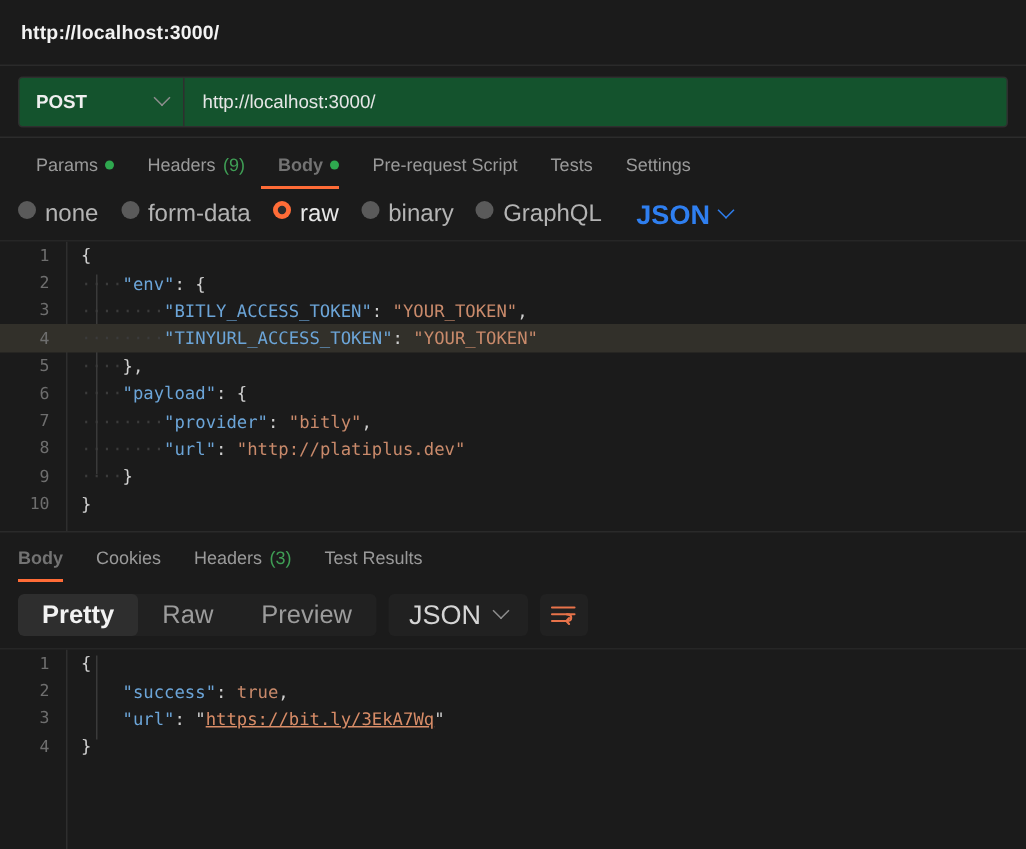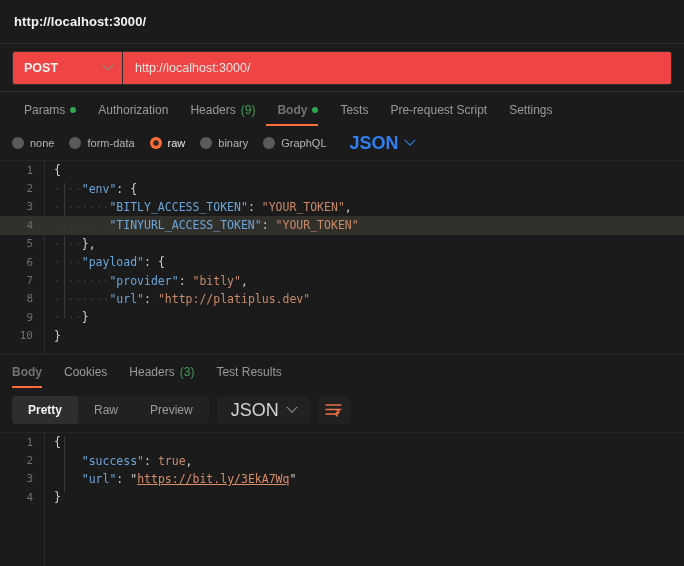--- a/index.html
+++ b/index.html
@@ -45,21 +45,21 @@
     align-items: center;
     padding: 0 12px;
     background: #1b1b1b;
     border-bottom: 1px solid #2c2c2c;
   }
   .url-inner {
     display: flex;
     align-items: stretch;
     height: 34px;
     width: 100%;
-    background: #ef4444;
+    background: #14532d;
     border: 1px solid #2f2f2f;
     border-radius: 3px;
     overflow: hidden;
   }
   .method-select {
     width: 110px;
     display: flex;
     align-items: center;
     justify-content: space-between;
     padding: 0 10px 0 11px;
@@ -131,24 +131,24 @@
   .body-types {
     flex: 0 0 34px;
     display: flex;
     align-items: center;
     padding: 0 12px;
     gap: 15px;
     background: #1b1b1b;
   }
   .radio-opt {
     display: flex;
-    align-items: center;
+    align-items: flex-start;
     gap: 6px;
     color: #b4b4b4;
-    font-size: 11px;
+    font-size: 16px;
     cursor: pointer;
     white-space: nowrap;
   }
   .radio-opt.selected { color: #e8e8e8; }
   .radio {
     width: 12px; height: 12px;
     border-radius: 50%;
     background: #5a5a5a;
     flex: 0 0 12px;
   }
@@ -263,21 +263,21 @@
     border-radius: 4px;
     height: 28px;
     overflow: hidden;
   }
   .seg {
     height: 28px;
     display: flex;
     align-items: center;
     padding: 4px 16px;
     color: #9c9c9c;
-    font-size: 12px;
+    font-size: 17px;
     cursor: pointer;
     white-space: nowrap;
   }
   .seg.active {
     background: #2e2e2e;
     color: #f2f2f2;
     font-weight: bold;
     border-radius: 4px;
   }
   .res-fmt {
@@ -320,35 +320,32 @@
       <div class="url-input" title="Enter request URL">http://localhost:3000/</div>
     </div>
   </div>
 
   <div class="req-tabs" id="request-tabs">
       <div class="rtab">
         <span>Params</span>
         <span class="dot-green"></span>
       </div>
       <div class="rtab">
-        <span>Authorization</span>
-      </div>
-      <div class="rtab">
         <span>Headers</span>
         <span class="count-green"> (9)</span>
       </div>
       <div class="rtab active">
         <span>Body</span>
         <span class="dot-green"></span>
       </div>
       <div class="rtab">
+        <span>Pre-request Script</span>
+      </div>
+      <div class="rtab">
         <span>Tests</span>
-      </div>
-      <div class="rtab">
-        <span>Pre-request Script</span>
       </div>
       <div class="rtab">
         <span>Settings</span>
       </div>
     </div>
 
   <div class="body-types" id="body-types">
       <div class="radio-opt">
         <span class="radio"></span>
         <span>none</span>

